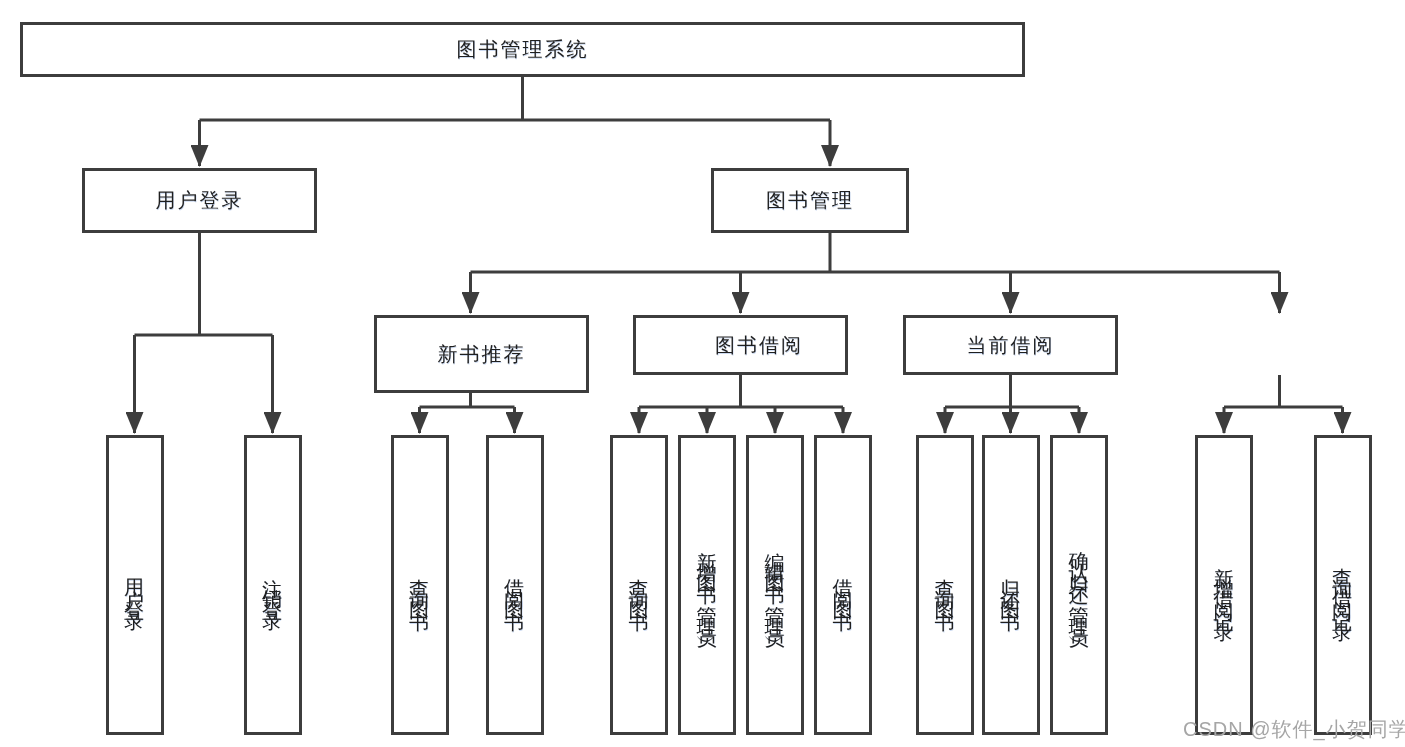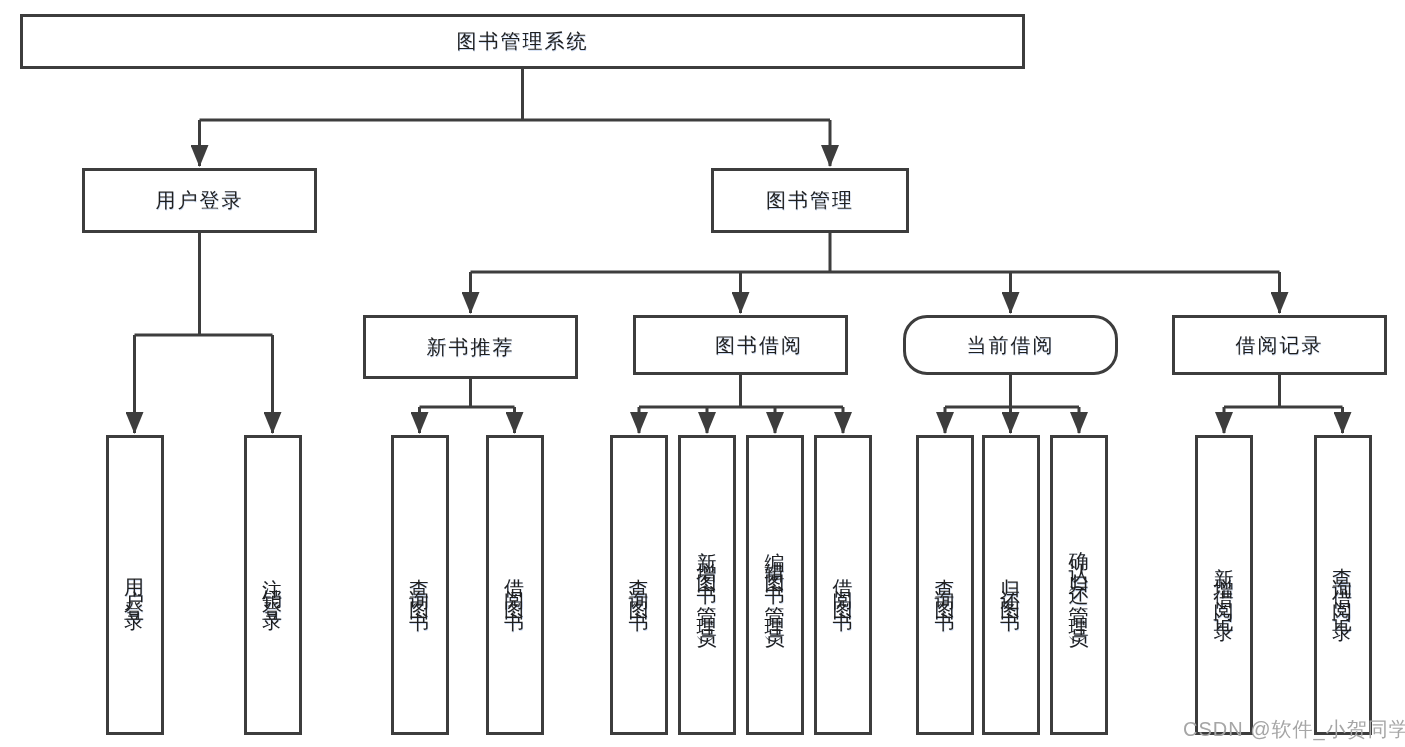--- a/index.html
+++ b/index.html
@@ -60,42 +60,39 @@
       <path d="M775 407 V433" marker-end="url(#arrowhead)"></path>
       <path d="M843 407 V433" marker-end="url(#arrowhead)"></path>
       <path d="M945 407 V433" marker-end="url(#arrowhead)"></path>
       <path d="M1010.5 407 V433" marker-end="url(#arrowhead)"></path>
       <path d="M1079 407 V433" marker-end="url(#arrowhead)"></path>
       <path d="M1224 407 V433" marker-end="url(#arrowhead)"></path>
       <path d="M1342.5 407 V433" marker-end="url(#arrowhead)"></path>
     </g>
   </svg>
 
-  <div class="node" style="left:20px;top:14px;width:1005px;height:55px;text-align:center;">
+  <div class="node" style="left:20px;top:22px;width:1005px;height:55px;text-align:center;">
     <span class="lbl">图书管理系统</span>
   </div>
 
   <div class="node" style="left:82px;top:168px;width:235px;height:65px;">
     <span class="lbl">用户登录</span>
   </div>
   <div class="node" style="left:711px;top:168px;width:198px;height:65px;">
     <span class="lbl">图书管理</span>
   </div>
 
-  <div class="node" style="left:363px;top:315px;width:215px;height:64px;">
+  <div class="node" style="left:374px;top:315px;width:215px;height:78px;">
     <span class="lbl">新书推荐</span>
   </div>
   <div class="node" style="left:633px;top:315px;width:215px;height:60px;padding-left:37px;">
     <span class="lbl">图书借阅</span>
   </div>
-  <div class="node" style="left:903px;top:315px;width:215px;height:60px;border-radius:24px;">
+  <div class="node" style="left:903px;top:315px;width:215px;height:60px;">
     <span class="lbl">当前借阅</span>
-  </div>
-  <div class="node" style="left:1172px;top:315px;width:215px;height:60px;">
-    <span class="lbl">借阅记录</span>
   </div>
 
   <div class="node leaf" style="left:105.5px;top:435px;width:58px;height:300px;">
     <span class="lbl">用户登录</span>
   </div>
   <div class="node leaf" style="left:243.5px;top:435px;width:58px;height:300px;">
     <span class="lbl">注销登录</span>
   </div>
 
   <div class="node leaf" style="left:390.5px;top:435px;width:58px;height:300px;">

